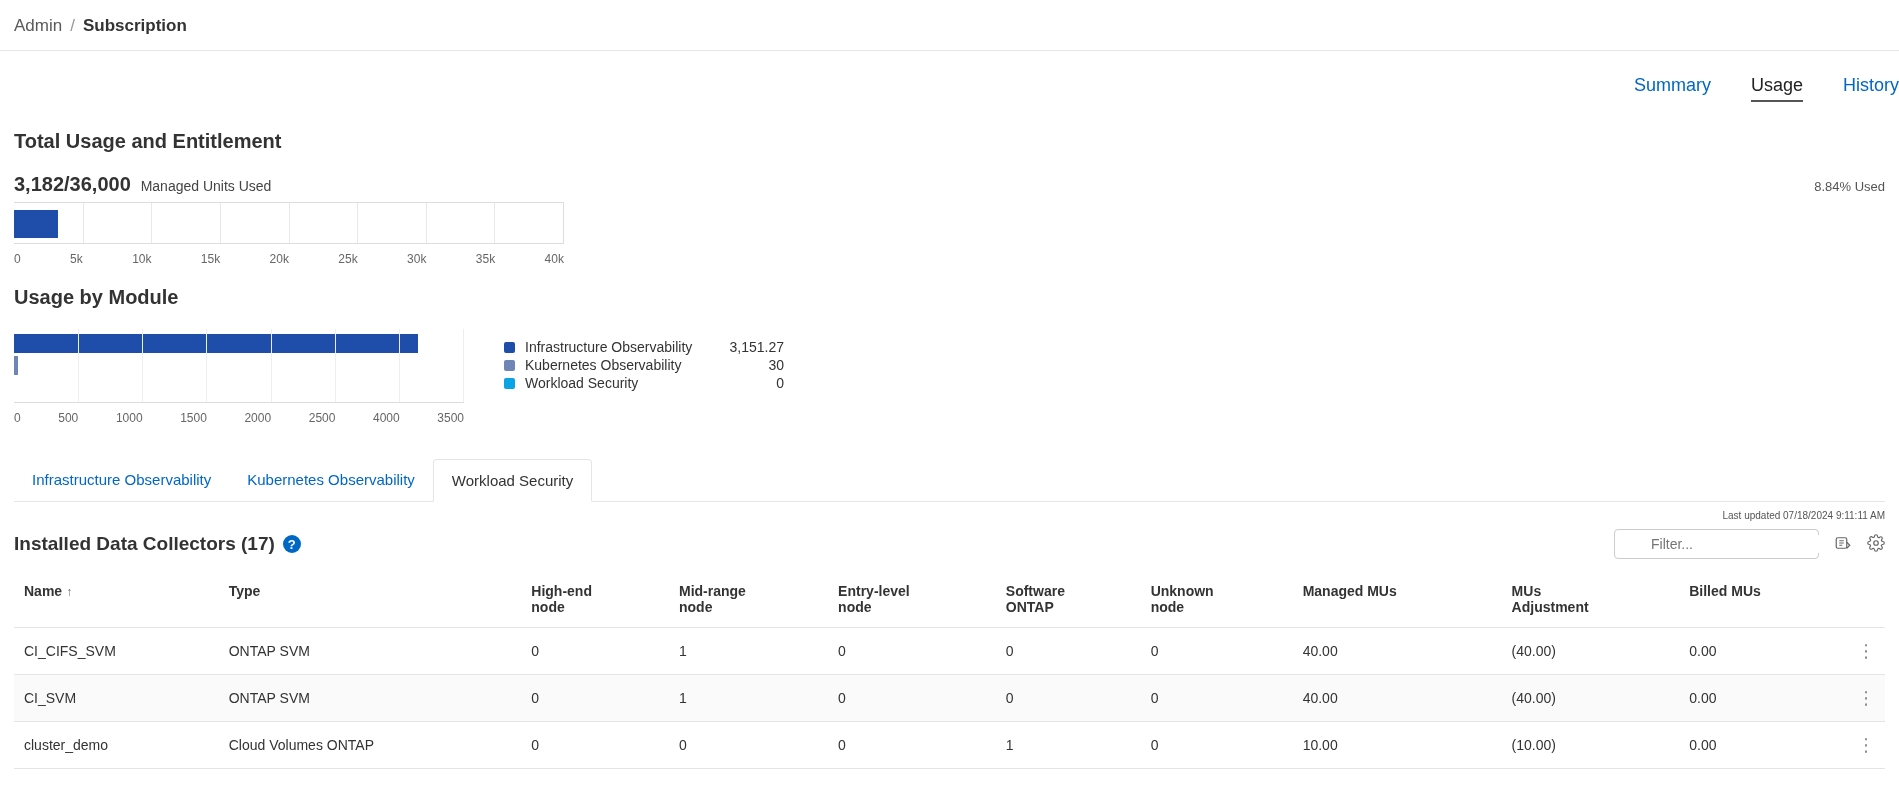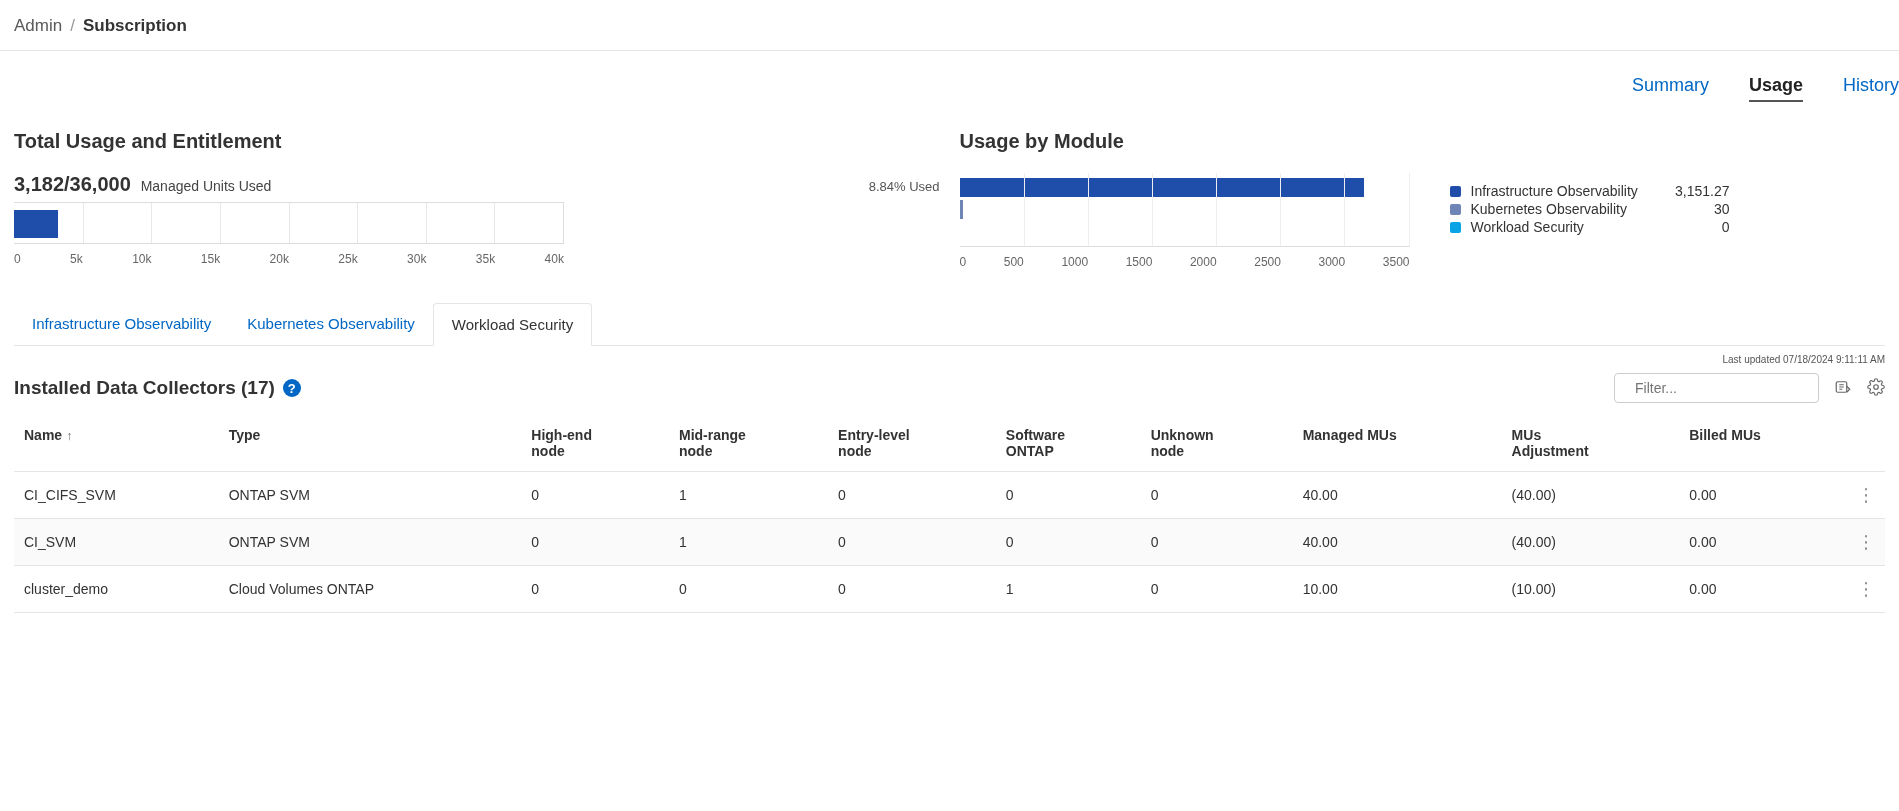--- a/index.html
+++ b/index.html
@@ -37,27 +37,28 @@
 
   
   .top-tabs {
     display: flex;
     justify-content: flex-end;
     gap: 40px;
     padding: 24px 0 16px 0;
     font-size: 18px;
   }
   .top-tab { cursor: pointer; color: var(--link-blue); padding-bottom: 4px; }
-  .top-tab.active { color: #222; font-weight: 700; border-bottom: 2px solid #555; }
+  .top-tab.active { color: #222; font-weight: 400; border-bottom: 2px solid #555; }
 
   
   .overview {
     display: flex;
     padding: 12px 14px 0 14px;
     gap: 20px;
+    flex-direction: column;
   }
   .panel { flex: 1; }
   .panel h2 {
     font-size: 20px;
     font-weight: 700;
     margin: 0 0 20px 0;
   }
   .usage-line {
     display: flex;
     justify-content: space-between;
@@ -198,21 +199,21 @@
     font-size: 13px;
     font-weight: 700;
     display: inline-flex;
     align-items: center;
     justify-content: center;
   }
   .toolbar-right { display: flex; align-items: center; gap: 14px; }
   .filter-box {
     display: flex;
     align-items: center;
-    gap: 8px;
+    gap: 24px;
     border: 1px solid #ccc;
     border-radius: 4px;
     padding: 5px 10px;
     width: 205px;
     color: #888;
   }
   .filter-box input {
     border: none;
     outline: none;
     flex: 1;
@@ -312,21 +313,21 @@
               <div class="module-bar" style="background: rgb(111, 133, 181); width: 0.857143%;"></div>
               <div class="module-bar" style="background: rgb(10, 164, 230); width: 0%;"></div>
             </div>
           <div class="module-ticks" id="module-ticks">
               <span>0</span>
               <span>500</span>
               <span>1000</span>
               <span>1500</span>
               <span>2000</span>
               <span>2500</span>
-              <span>3000</span>
+              <span>4000</span>
               <span>3500</span>
             </div>
         </div>
         <div class="legend" id="module-legend">
             <div class="legend-row">
               <span class="legend-left">
                 <span class="swatch" style="background:#1f4daa"></span>
                 <span>Infrastructure Observability</span>
               </span>
               <span class="legend-val">3,151.27</span>

